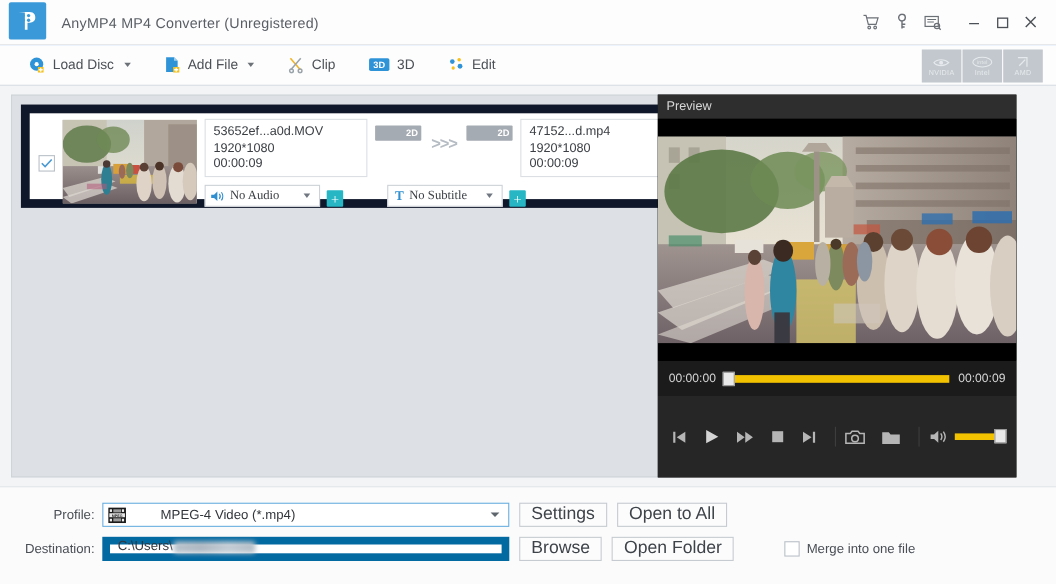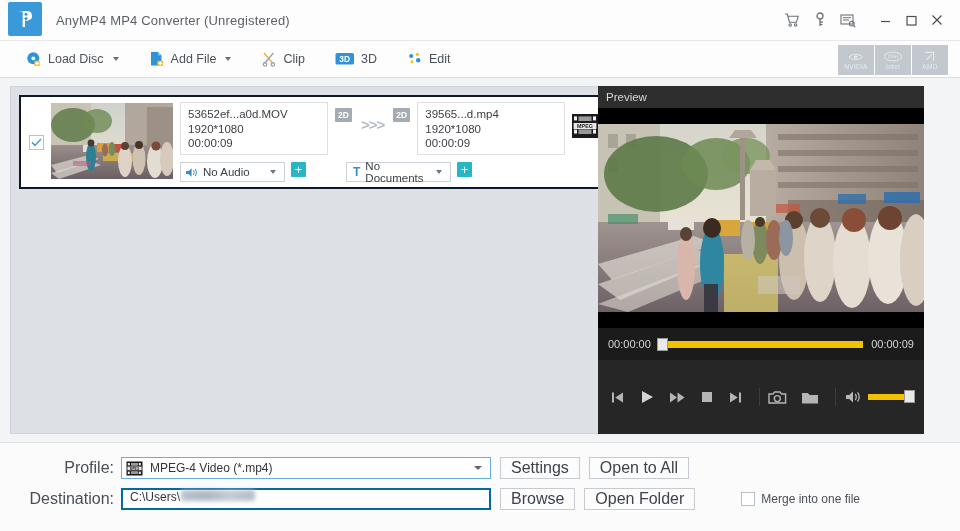--- a/index.html
+++ b/index.html
@@ -70,21 +70,21 @@
   
   .body{position:relative;height:364px;background:#f3f4f6;}
 
   
   .listpanel{
     position:absolute;left:10px;top:8px;width:608px;height:348px;
     background:#dde1e6;border:1px solid #cfd4d9;box-sizing:border-box;
   }
   .fileitem{
     position:absolute;left:8px;top:8px;width:590px;height:94px;
-    background:#fff;border:2px solid #0f172a;box-sizing:border-box;
+    background:#fff;border:8px solid #0f172a;box-sizing:border-box;
     display:flex;align-items:flex-start;
   }
   .chkwrap{width:30px;display:flex;align-items:center;justify-content:center;height:90px;flex:none;}
   .chk{
     width:13px;height:13px;border:1px solid #b9c0c7;background:#fff;
     display:flex;align-items:center;justify-content:center;
   }
   .thumb{
     width:122px;height:76px;margin-top:6px;flex:none;
     overflow:hidden;position:relative;background:#8a7f78;
@@ -94,27 +94,27 @@
   .srcbox,.dstbox{
     border:1px solid #dcdfe3;background:#fff;
     padding:4px 7px 5px 7px;box-sizing:border-box;
     line-height:14.5px;font-size:11.5px;color:#3c4045;
   }
   .srcbox{width:148px;height:53px;margin-left:7px;}
   .dstbox{width:148px;height:53px;}
   .tag2d{
     width:17px;height:14px;background:#a5abb2;color:#fff;
     font-size:8.5px;font-weight:bold;display:flex;align-items:center;justify-content:center;
-    margin:6px 0 0 7px;flex:none;border-radius:1px;
+    margin:6px 0 0 7px;flex:none;border-radius:1px;padding-left:25px;
   }
   .arrows{
     margin:14px 9px 0 9px;color:#b6bcc3;font-size:15px;letter-spacing:-1px;
     font-weight:bold;flex:none;
   }
-  .selrow{display:flex;align-items:flex-start;margin-top:7px;padding-left:7px;}
+  .selrow{display:flex;align-items:flex-end;margin-top:7px;padding-left:7px;font-family:Liberation Serif, serif;}
   .combo{
     height:20px;border:1px solid #cdd2d8;background:#fff;
     display:flex;align-items:center;padding:0 4px;box-sizing:border-box;
     font-size:11.5px;color:#3c4045;
   }
   .combo .lbl{flex:1;margin-left:5px;}
   .combo .cv{
     width:0;height:0;margin:0 4px;
     border-left:3.5px solid transparent;border-right:3.5px solid transparent;
     border-top:4px solid #707780;
@@ -171,32 +171,31 @@
 
   
   .bottom{
     position:relative;height:90px;background:#fbfbfc;
     border-top:1px solid #e2e5e8;
   }
   .brow{display:flex;align-items:center;position:absolute;left:0;right:0;}
   .brow.r1{top:14px;}
   .brow.r2{top:45px;}
   .blabel{
-    width:86px;text-align:right;font-size:16px;color:#4a4f55;
+    width:86px;text-align:right;font-size:12px;color:#4a4f55;
     margin-right:7px;
-    padding-left:28px;
   }
   .profilebox{
     width:370px;height:22px;border:1px solid #6aaee0;background:#fff;
     display:flex;align-items:center;box-sizing:border-box;padding:0 4px;
-    font-size:12px;color:#32363b;
+    font-size:12px;color:#32363b;gap:24px;
   }
   .destbox{
-    width:370px;height:22px;border:2px solid #0369a1;background:#fff;
-    display:flex;align-items:flex-start;box-sizing:border-box;padding:0 7px;
+    width:370px;height:22px;border:7px solid #0369a1;background:#fff;
+    display:flex;align-items:flex-end;box-sizing:border-box;padding:0 7px;
     font-size:12px;color:#32363b;
   }
   .blur{
     display:inline-block;width:74px;height:11px;
     background:linear-gradient(90deg,#b9c3cc,#aeb8c2,#c3ccd4,#b3bdc6);
     filter:blur(2.2px);vertical-align:-1px;margin:0 1px;border-radius:2px;
   }
   .btn{
     height:22px;min-width:62px;border:1px solid #c6cbd1;background:#fcfcfc;
     display:flex;align-items:center;justify-content:center;
@@ -417,21 +416,21 @@
               <div>53652ef...a0d.MOV</div>
               <div>1920*1080</div>
               <div>00:00:09</div>
             </div>
             <div class="tag2d">2D</div>
 
             <div class="arrows">&gt;&gt;&gt;</div>
 
             <div class="tag2d" style="margin-left:0">2D</div>
             <div class="dstbox" style="margin-left:7px">
-              <div>39565...d.mp4</div>
+              <div>47152...d.mp4</div>
               <div>1920*1080</div>
               <div>00:00:09</div>
             </div>
 
             <div class="mpegicon">
               <svg width="28" height="26" viewBox="0 0 28 26">
                 <rect x="1" y="1" width="26" height="24" fill="#1b1b1b"></rect>
                 <rect x="3" y="3.4" width="3" height="4" fill="#f0f0f0"></rect>
                 <rect x="3" y="16.6" width="3" height="4" fill="#f0f0f0"></rect>
                 <rect x="22" y="3.4" width="3" height="4" fill="#f0f0f0"></rect>
@@ -451,21 +450,21 @@
                 <path d="M8.4 3.2 q1.8 2.3 0 4.6" fill="none" stroke="#2f8fd0" stroke-width="1"></path>
                 <path d="M10.3 1.8 q2.6 3.6 0 7.4" fill="none" stroke="#2f8fd0" stroke-width="1"></path>
               </svg>
               <span class="lbl">No Audio</span>
               <span class="cv"></span>
             </div>
             <div class="plusbtn">+</div>
 
             <div class="combo" style="width:105px;margin-left:40px">
               <span style="color:#2f8fd0;font-weight:bold;font-size:12px;margin-left:2px;">T</span>
-              <span class="lbl">No Documents</span>
+              <span class="lbl">No Subtitle</span>
               <span class="cv"></span>
             </div>
             <div class="plusbtn">+</div>
           </div>
         </div>
 
         <div class="rowctl">
           <div class="delx">✖</div>
           <div class="tri up"></div>
           <div class="tri down"></div>

